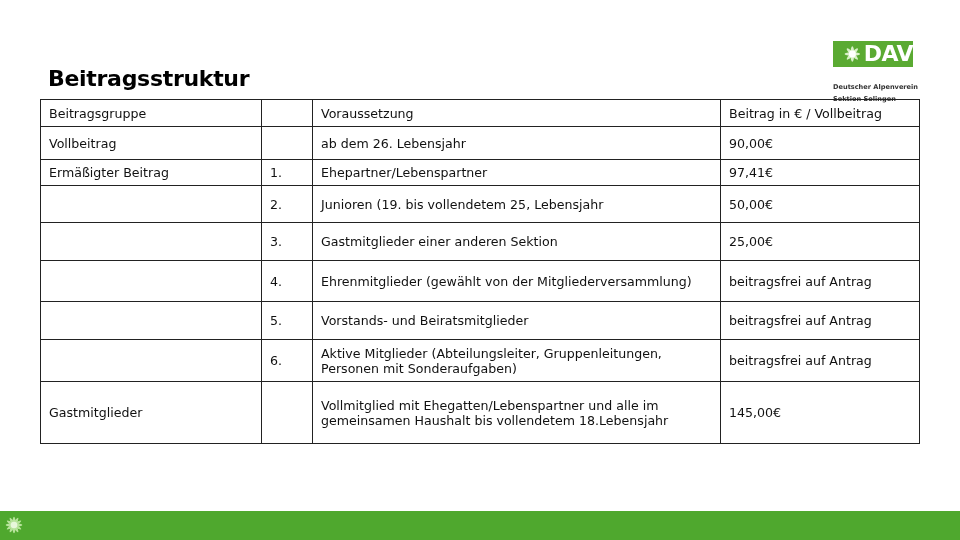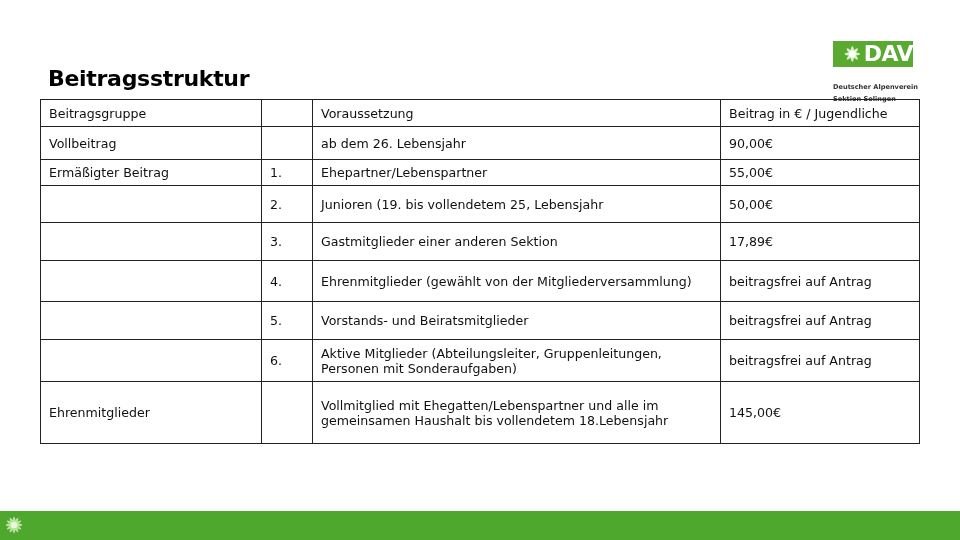--- a/index.html
+++ b/index.html
@@ -80,66 +80,66 @@
     <col style="width:221px">
     <col style="width:51px">
     <col style="width:408px">
     <col style="width:199px">
   </colgroup>
   <tbody>
       <tr style="height:27px">
     <td>Beitragsgruppe</td>
     <td></td>
     <td>Voraussetzung</td>
-    <td>Beitrag in € / Jugendliche</td>
+    <td>Beitrag in € / Vollbeitrag</td>
   </tr>
   <tr style="height:33px">
     <td>Vollbeitrag</td>
     <td></td>
     <td>ab dem 26. Lebensjahr</td>
     <td>90,00€</td>
   </tr>
   <tr style="height:26px">
     <td>Ermäßigter Beitrag</td>
     <td>1.</td>
     <td>Ehepartner/Lebenspartner</td>
-    <td>55,00€</td>
+    <td>97,41€</td>
   </tr>
   <tr style="height:37px">
     <td></td>
     <td>2.</td>
     <td>Junioren (19. bis vollendetem 25, Lebensjahr</td>
     <td>50,00€</td>
   </tr>
   <tr style="height:38px">
     <td></td>
     <td>3.</td>
     <td>Gastmitglieder einer anderen Sektion</td>
-    <td>17,89€</td>
+    <td>25,00€</td>
   </tr>
   <tr style="height:41px">
     <td></td>
     <td>4.</td>
     <td>Ehrenmitglieder (gewählt von der Mitgliederversammlung)</td>
     <td>beitragsfrei auf Antrag</td>
   </tr>
   <tr style="height:38px">
     <td></td>
     <td>5.</td>
     <td>Vorstands- und Beiratsmitglieder</td>
     <td>beitragsfrei auf Antrag</td>
   </tr>
   <tr style="height:42px">
     <td></td>
     <td>6.</td>
     <td>Aktive Mitglieder (Abteilungsleiter, Gruppenleitungen, Personen mit Sonderaufgaben)</td>
     <td>beitragsfrei auf Antrag</td>
   </tr>
   <tr style="height:62px">
-    <td>Ehrenmitglieder</td>
+    <td>Gastmitglieder</td>
     <td></td>
     <td>Vollmitglied mit Ehegatten/Lebenspartner und alle im gemeinsamen Haushalt bis vollendetem 18.Lebensjahr</td>
     <td>145,00€</td>
   </tr>
 </tbody>
   </table>
 
 <div class="footer-band">
   <svg class="footer-star" viewBox="0 0 24 24">
     <g fill="#b8e39c" transform="translate(12 12)">

